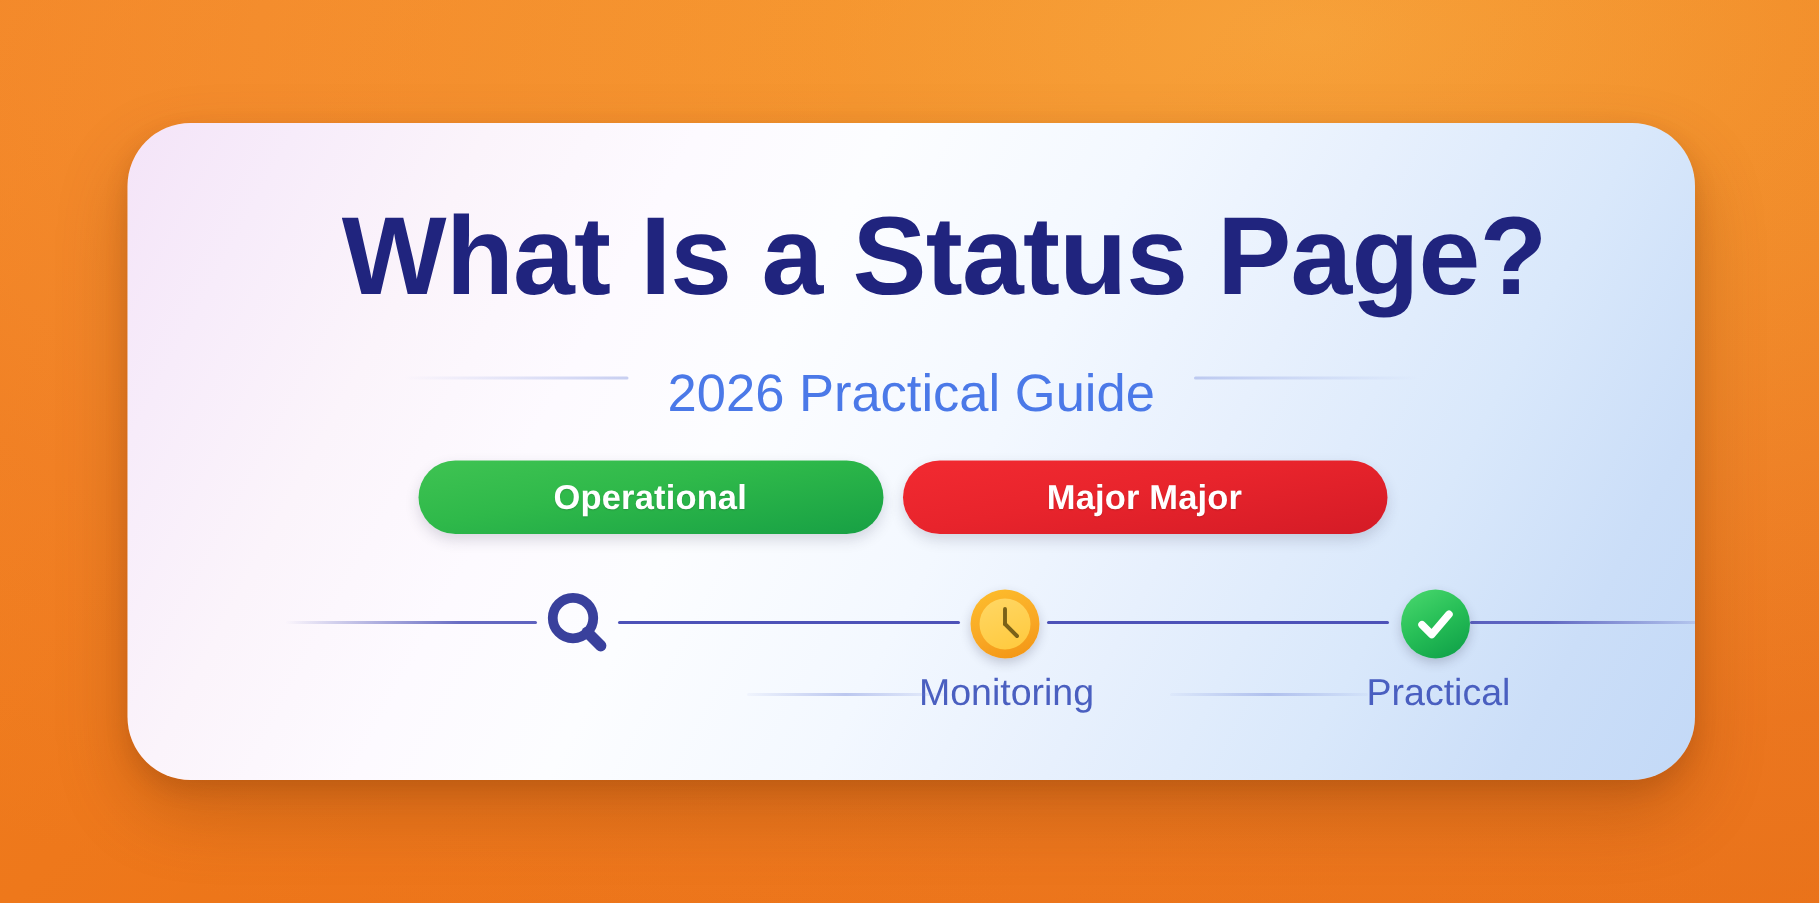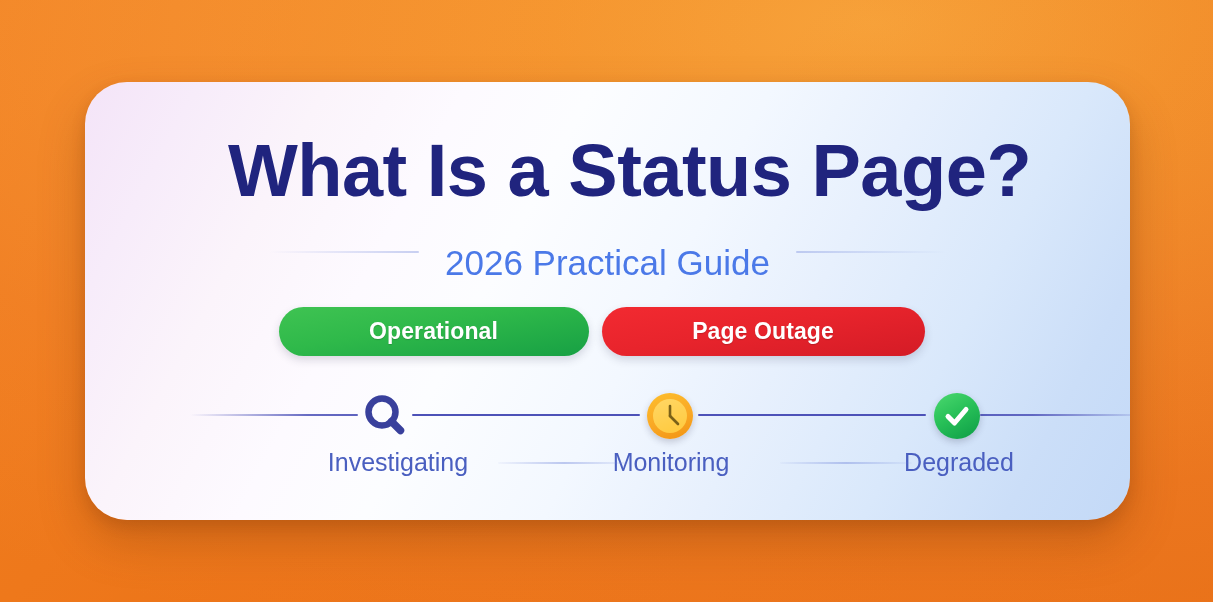--- a/index.html
+++ b/index.html
@@ -229,60 +229,59 @@
     <div class="title">What Is a Status Page?</div>
 
     <div class="subtitle-row">
       <div class="sub-rule left"></div>
       <div class="subtitle">2026 Practical Guide</div>
       <div class="sub-rule right"></div>
     </div>
 
     <div class="pills">
       <div class="pill pill-operational">Operational</div>
-      <div class="pill pill-outage">Page Outage</div>
+      <div class="pill pill-outage">Major Major</div>
     </div>
 
     <div class="timeline">
 
       <div class="tl-track">
         <div class="tl-seg fade-l" style="left:0px;  width:168px;"></div>
         <div class="tl-seg" style="left:222px;width:228px;"></div>
         <div class="tl-seg" style="left:508px;width:228px;"></div>
         <div class="tl-seg fade-r" style="left:790px;width:173px;"></div>
       </div>
 
       <div class="tl-node" style="left:195px;">
         <svg width="46" height="46" viewBox="0 0 46 46">
           <circle cx="20" cy="19" r="13.5" fill="none" stroke="#39409c" stroke-width="6.5"></circle>
           <line x1="29.5" y1="28.5" x2="38.5" y2="37.5" stroke="#39409c" stroke-width="7.5" stroke-linecap="round"></line>
         </svg>
       </div>
-      <div class="tl-label" style="left:208px;">Investigating</div>
 
       <div class="tl-node" style="left:480px;">
         <div class="icon-circle icon-clock">
           <div class="clock-face">
             <svg width="34" height="34" viewBox="0 0 34 34">
               <line x1="17" y1="17" x2="17" y2="7" stroke="#7a6118" stroke-width="2.6" stroke-linecap="round"></line>
               <line x1="17" y1="17" x2="25" y2="25" stroke="#7a6118" stroke-width="2.6" stroke-linecap="round"></line>
             </svg>
           </div>
         </div>
       </div>
       <div class="tl-label" style="left:481px;">Monitoring</div>
 
       <div class="tl-node" style="left:767px;">
         <div class="icon-circle icon-check">
           <svg width="30" height="30" viewBox="0 0 30 30">
             <polyline points="6,15.5 12.5,22 24,8.5" fill="none" stroke="#ffffff" stroke-width="5" stroke-linecap="round" stroke-linejoin="round"></polyline>
           </svg>
         </div>
       </div>
-      <div class="tl-label" style="left:769px;">Degraded</div>
+      <div class="tl-label" style="left:769px;">Practical</div>
 
       <div class="tl-label-rule" style="left:308px; width:132px;"></div>
       <div class="tl-label-rule" style="left:590px; width:132px;"></div>
 
     </div>
 
   </div>
 </div>
 
 </body></html>

